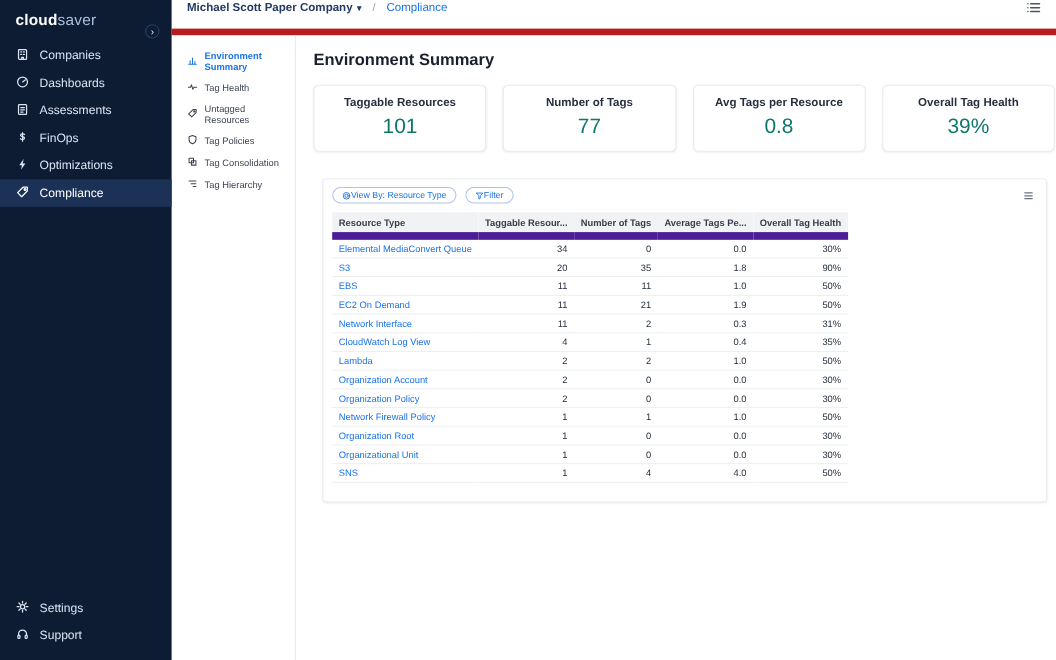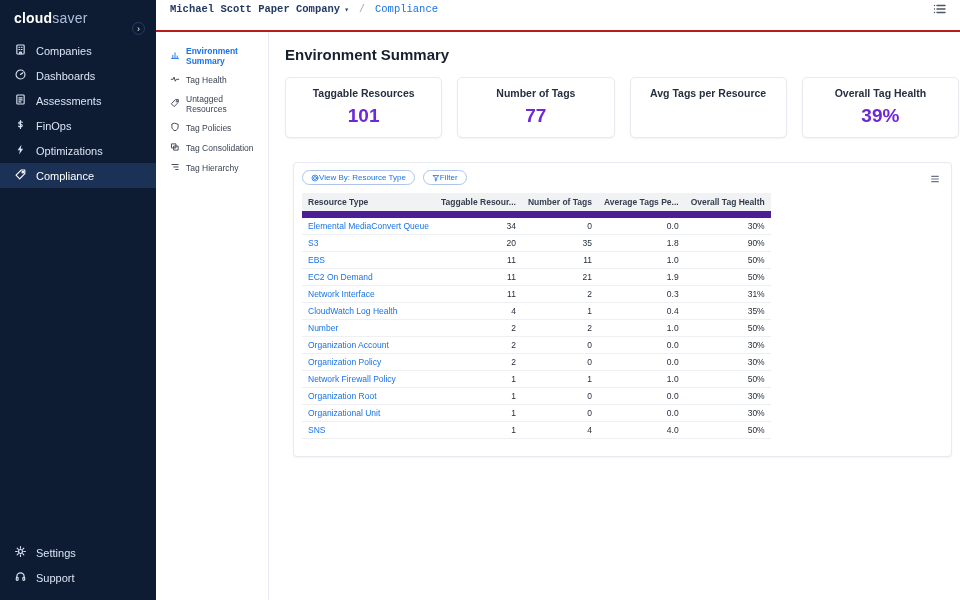--- a/index.html
+++ b/index.html
@@ -24,22 +24,22 @@
 
   
   .collapse-btn { position:absolute; left:132px; top:22px; width:13px; height:13px;
                   background:#0d1b33; border-radius:50%; color:#fff; font-size:9px;
                   line-height:12px; text-align:center; cursor:pointer; z-index:5;
                   border:1px solid #2a3d60; }
 
   
   .right { flex:1; display:flex; flex-direction:column; min-width:0; }
 
-  .topbar { height:32px; border-bottom:2px solid #b91c1c; display:flex;
-            align-items:center; padding:0 12px 12px 14px; flex-shrink:0;font-family:Liberation Mono, monospace; }
+  .topbar { height:32px; border-bottom:6px solid #b91c1c; display:flex;
+            align-items:center; padding:0 12px 12px 14px; flex-shrink:0; }
   .crumb-company { font-size:10.5px; font-weight:bold; color:#243a63; cursor:pointer;
                    display:flex; align-items:center; gap:4px; }
   .crumb-caret { font-size:8px; color:#243a63; }
   .crumb-sep { margin:0 10px; color:#9aa3b2; font-size:10px; }
   .crumb-page { font-size:10.5px; color:#1a73e8; cursor:pointer; }
   .topbar-spacer { flex:1; }
   .topbar-icon { width:16px; height:16px; color:#4b5563; cursor:pointer; }
   .topbar-icon svg { width:16px; height:16px; stroke:currentColor; fill:none;
                      stroke-width:1.4; stroke-linecap:round; }
 
@@ -55,21 +55,21 @@
 
   
   .main { flex:1; padding:14px 0 0 16px; min-width:0; }
   .page-title { font-size:15px; font-weight:bold; color:#17202e; margin-bottom:14px; }
 
   .stats { display:flex; gap:15px; margin-right:1px; }
   .stat-card { flex:1; background:#fff; border:1px solid #e8eaef; border-radius:5px;
                box-shadow:0 1px 2px rgba(20,30,60,.06); text-align:center;
                padding:9px 4px 10px; }
   .stat-label { font-size:10.5px; font-weight:bold; color:#27303f; margin-bottom:6px; }
-  .stat-value { font-size:19px; font-weight:bold; color:#6d28d9; }
+  .stat-value { font-size:19px; font-weight:normal; color:#0f766e; }
 
   .table-card { margin:24px 8px 0 8px; background:#fff; border:1px solid #e8eaef;
                 border-radius:4px; box-shadow:0 1px 2px rgba(20,30,60,.05);
                 height:295px; padding:7px 8px; position:relative; }
   .toolbar { display:flex; align-items:center; gap:8px; margin-bottom:8px; }
   .pill-btn { display:inline-flex; align-items:center; gap:0; border:1px solid #aec4ea;
               color:#1a73e8; background:#fff; border-radius:9px; font-size:8px;
               padding:2px 8px; cursor:pointer; font-family:inherit; }
   .pill-btn svg { width:8px; height:8px; stroke:currentColor; fill:none; stroke-width:1.6;
                   stroke-linecap:round; }
@@ -227,20 +227,21 @@
           <div class="stat-card">
             <div class="stat-label">Taggable Resources</div>
             <div class="stat-value">101</div>
           </div>
           <div class="stat-card">
             <div class="stat-label">Number of Tags</div>
             <div class="stat-value">77</div>
           </div>
           <div class="stat-card">
             <div class="stat-label">Avg Tags per Resource</div>
+            <div class="stat-value">0.8</div>
           </div>
           <div class="stat-card">
             <div class="stat-label">Overall Tag Health</div>
             <div class="stat-value">39%</div>
           </div>
         </div>
 
         <div class="table-card">
           <div class="toolbar">
             <button class="pill-btn">
@@ -310,28 +311,28 @@
                   <td class="num">50%</td>
                 </tr>
                 <tr>
                   <td class="link">Network Interface</td>
                   <td class="num">11</td>
                   <td class="num">2</td>
                   <td class="num">0.3</td>
                   <td class="num">31%</td>
                 </tr>
                 <tr>
-                  <td class="link">CloudWatch Log Health</td>
+                  <td class="link">CloudWatch Log View</td>
                   <td class="num">4</td>
                   <td class="num">1</td>
                   <td class="num">0.4</td>
                   <td class="num">35%</td>
                 </tr>
                 <tr>
-                  <td class="link">Number</td>
+                  <td class="link">Lambda</td>
                   <td class="num">2</td>
                   <td class="num">2</td>
                   <td class="num">1.0</td>
                   <td class="num">50%</td>
                 </tr>
                 <tr>
                   <td class="link">Organization Account</td>
                   <td class="num">2</td>
                   <td class="num">0</td>
                   <td class="num">0.0</td>

